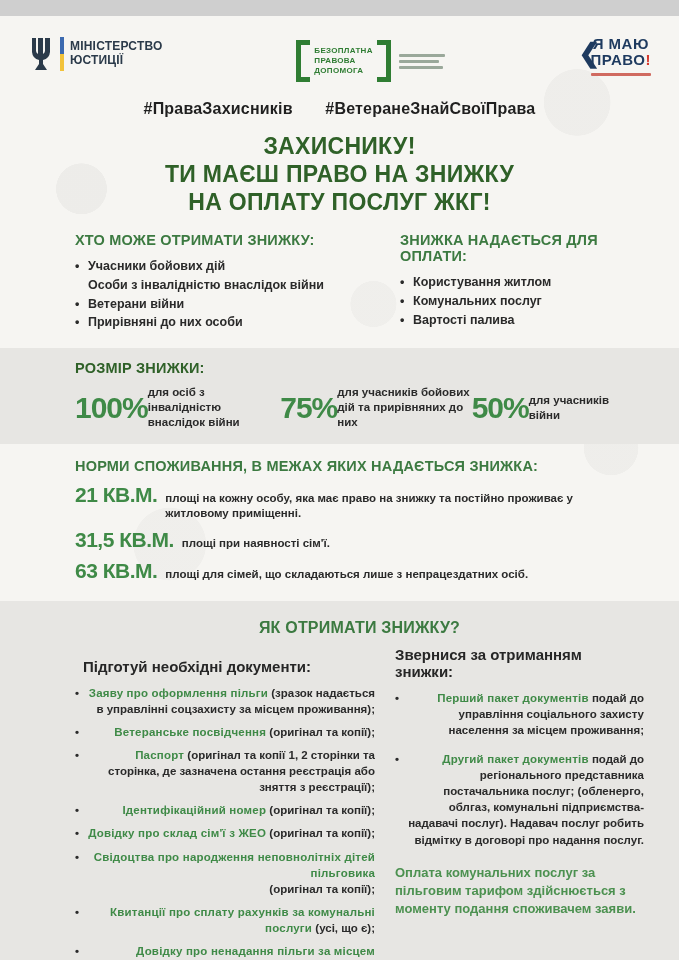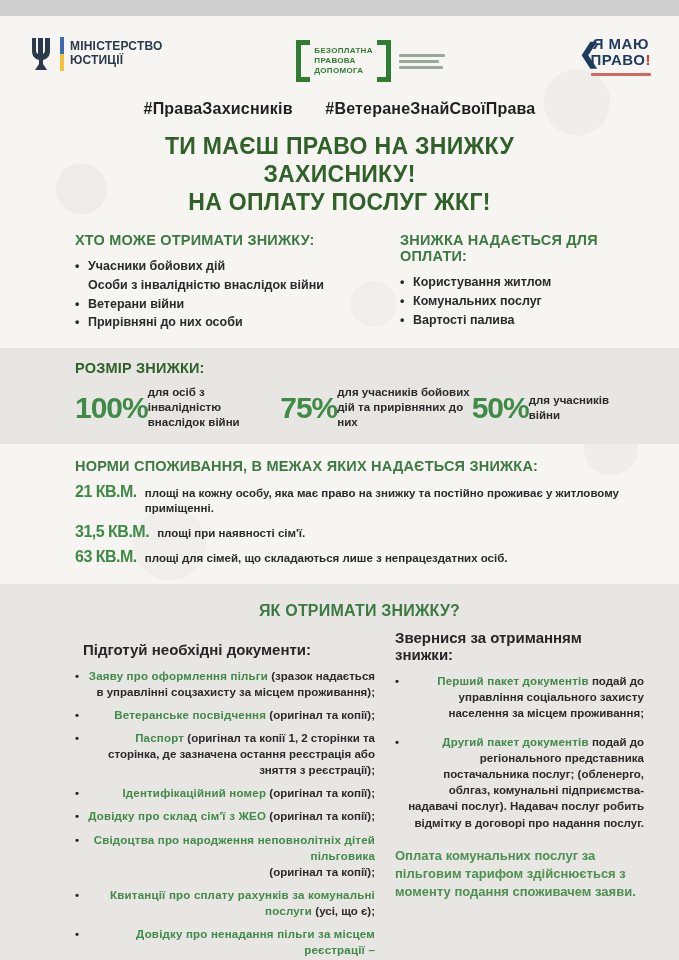--- a/index.html
+++ b/index.html
@@ -59,21 +59,21 @@
   
   .size-band { margin-top:16px; padding:12px 60px 14px 75px; }
   .size-row { display:flex; justify-content:space-between; margin-top:8px; }
   .size-item { display:flex; align-items:center; }
   .pct { color:#3f8a47; font-weight:bold; font-size:30px; letter-spacing:-1px; }
   .pct-label { font-weight:bold; font-size:11.5px; line-height:1.3; color:#2a2a2a; max-width:160px; }
 
   
   .norms { padding:14px 40px 0 75px; }
   .norm-row { display:flex; align-items:baseline; gap:8px; margin-top:7px; }
-  .norm-val { color:#3f8a47; font-weight:bold; font-size:16px; white-space:nowrap; letter-spacing:-.5px; }
+  .norm-val { color:#3f8a47; font-weight:bold; font-size:21px; white-space:nowrap; letter-spacing:-.5px; }
   .norm-label { font-weight:bold; font-size:11.5px; color:#2a2a2a; line-height:1.3; }
 
   
   .how-band { margin-top:18px; padding:18px 35px 20px 75px; }
   .how-grid { display:grid; grid-template-columns:300px 1fr; column-gap:20px; }
   .sub { font-weight:bold; font-size:15px; color:#262626; margin:12px 0 10px 8px; }
   .sub.right0 { margin-left:0; margin-top:0; }
   ul.docs { list-style:none; }
   ul.docs li { position:relative; padding-left:13px; font-size:11.5px; line-height:1.4; margin-bottom:7px; color:#2a2a2a;text-align:right; }
   ul.docs li::before { content:"•"; position:absolute; left:0; top:0; color:#2a2a2a; font-weight:bold; }
@@ -123,22 +123,22 @@
       <div class="pravo-caption"></div>
     </div>
   </div>
 
   <div class="hashtags">
     <span>#ПраваЗахисників</span>
     <span>#ВетеранеЗнайСвоїПрава</span>
   </div>
 
   <div class="title">
+    <div>ЗАХИСНИКУ!</div>
     <div>ТИ МАЄШ ПРАВО НА ЗНИЖКУ</div>
-    <div>ЗАХИСНИКУ!</div>
     <div>НА ОПЛАТУ ПОСЛУГ ЖКГ!</div>
   </div>
 
   <div class="two-col">
     <div>
       <h3 class="sec">ХТО МОЖЕ ОТРИМАТИ ЗНИЖКУ:</h3>
       <ul class="plain">
         <li>Учасники бойових дій</li>
         <li class="no-bullet">Особи з інвалідністю внаслідок війни</li>
         <li>Ветерани війни</li>

